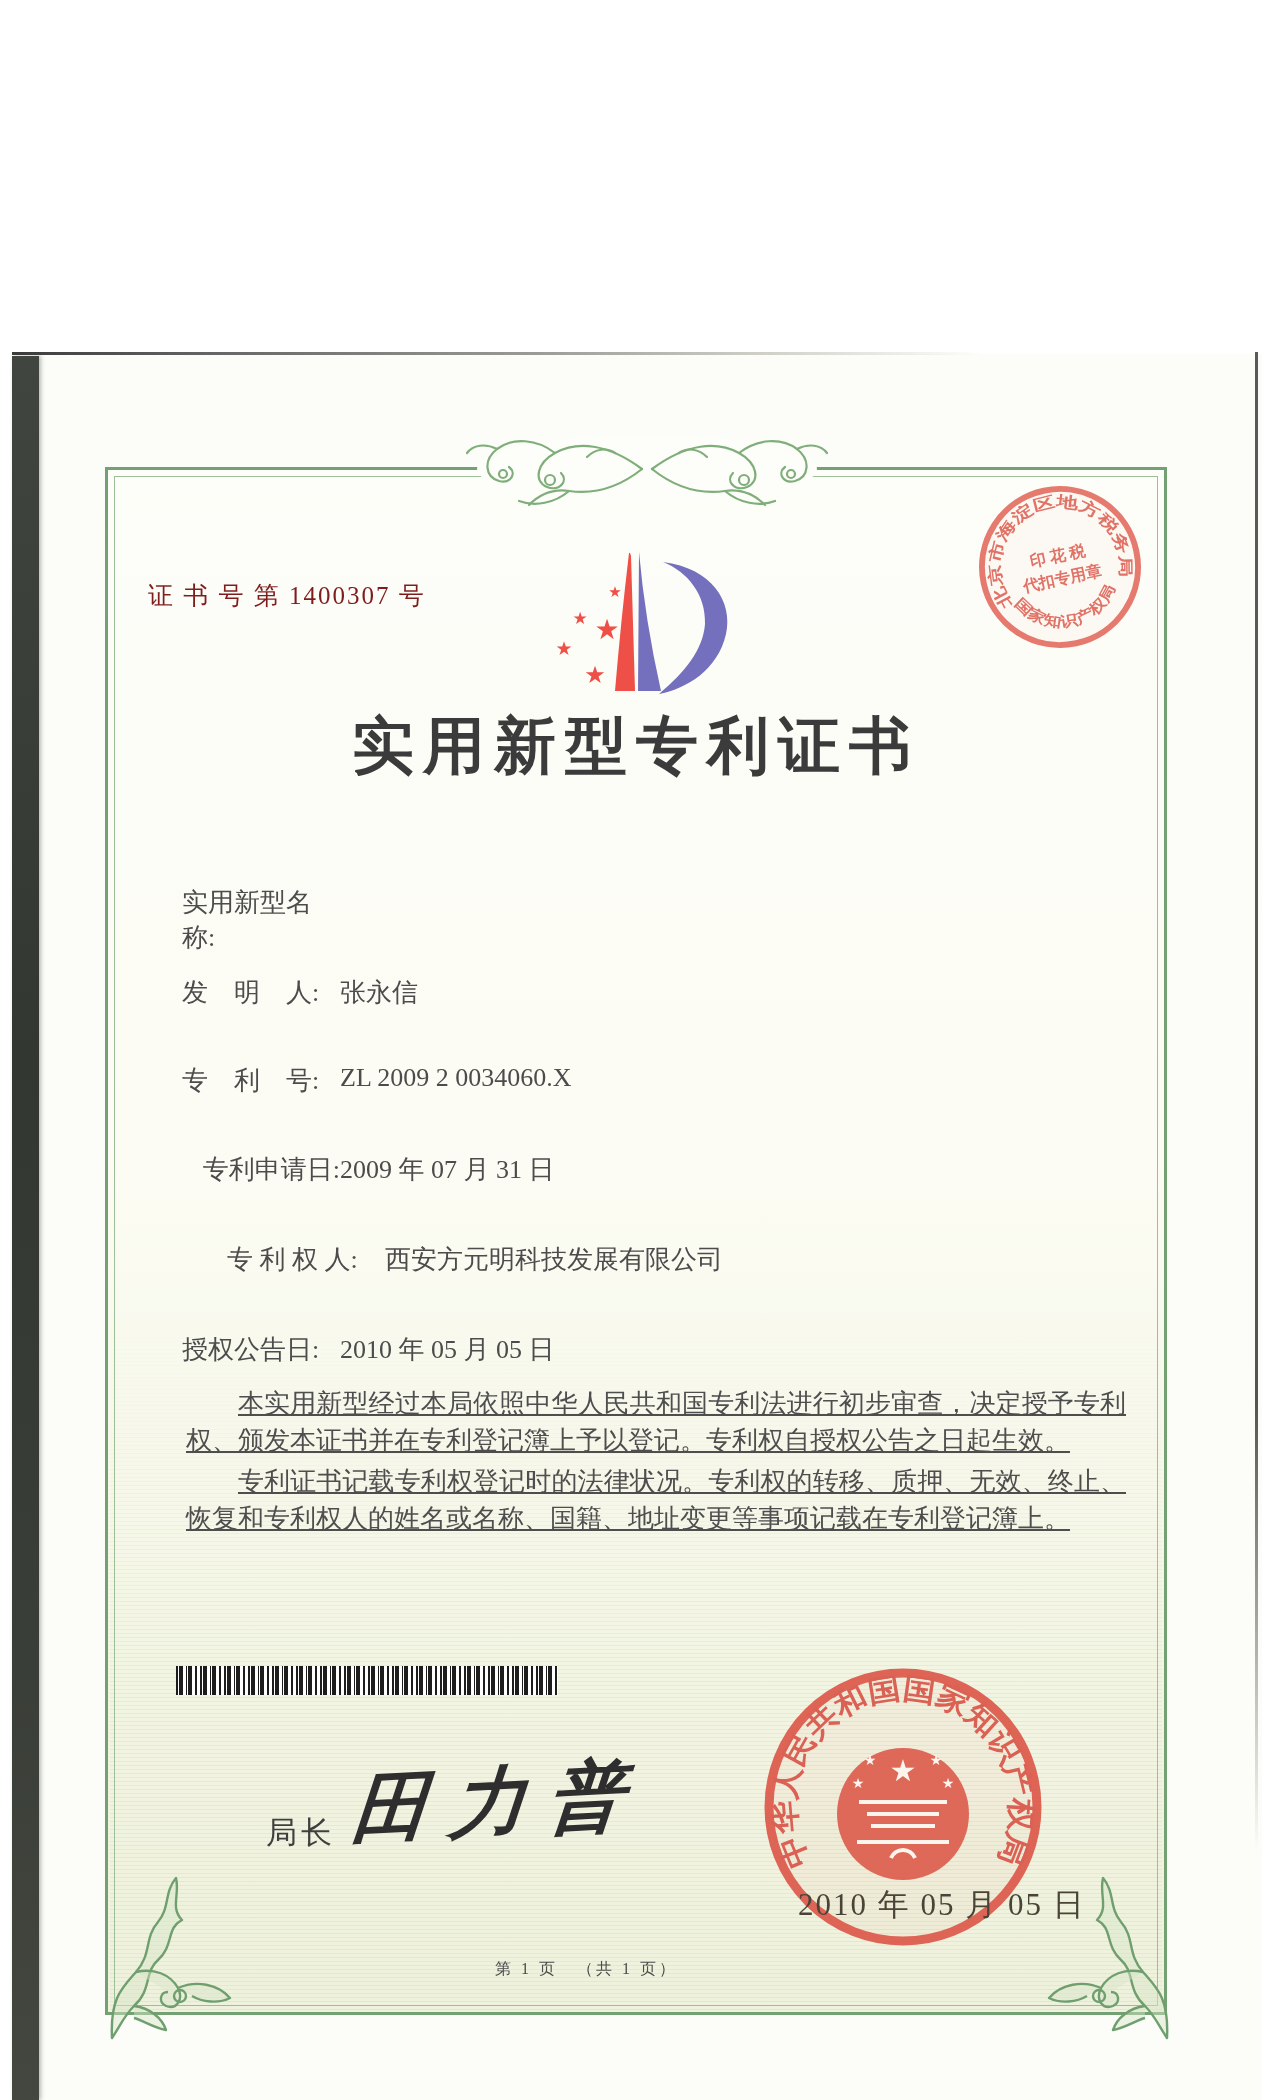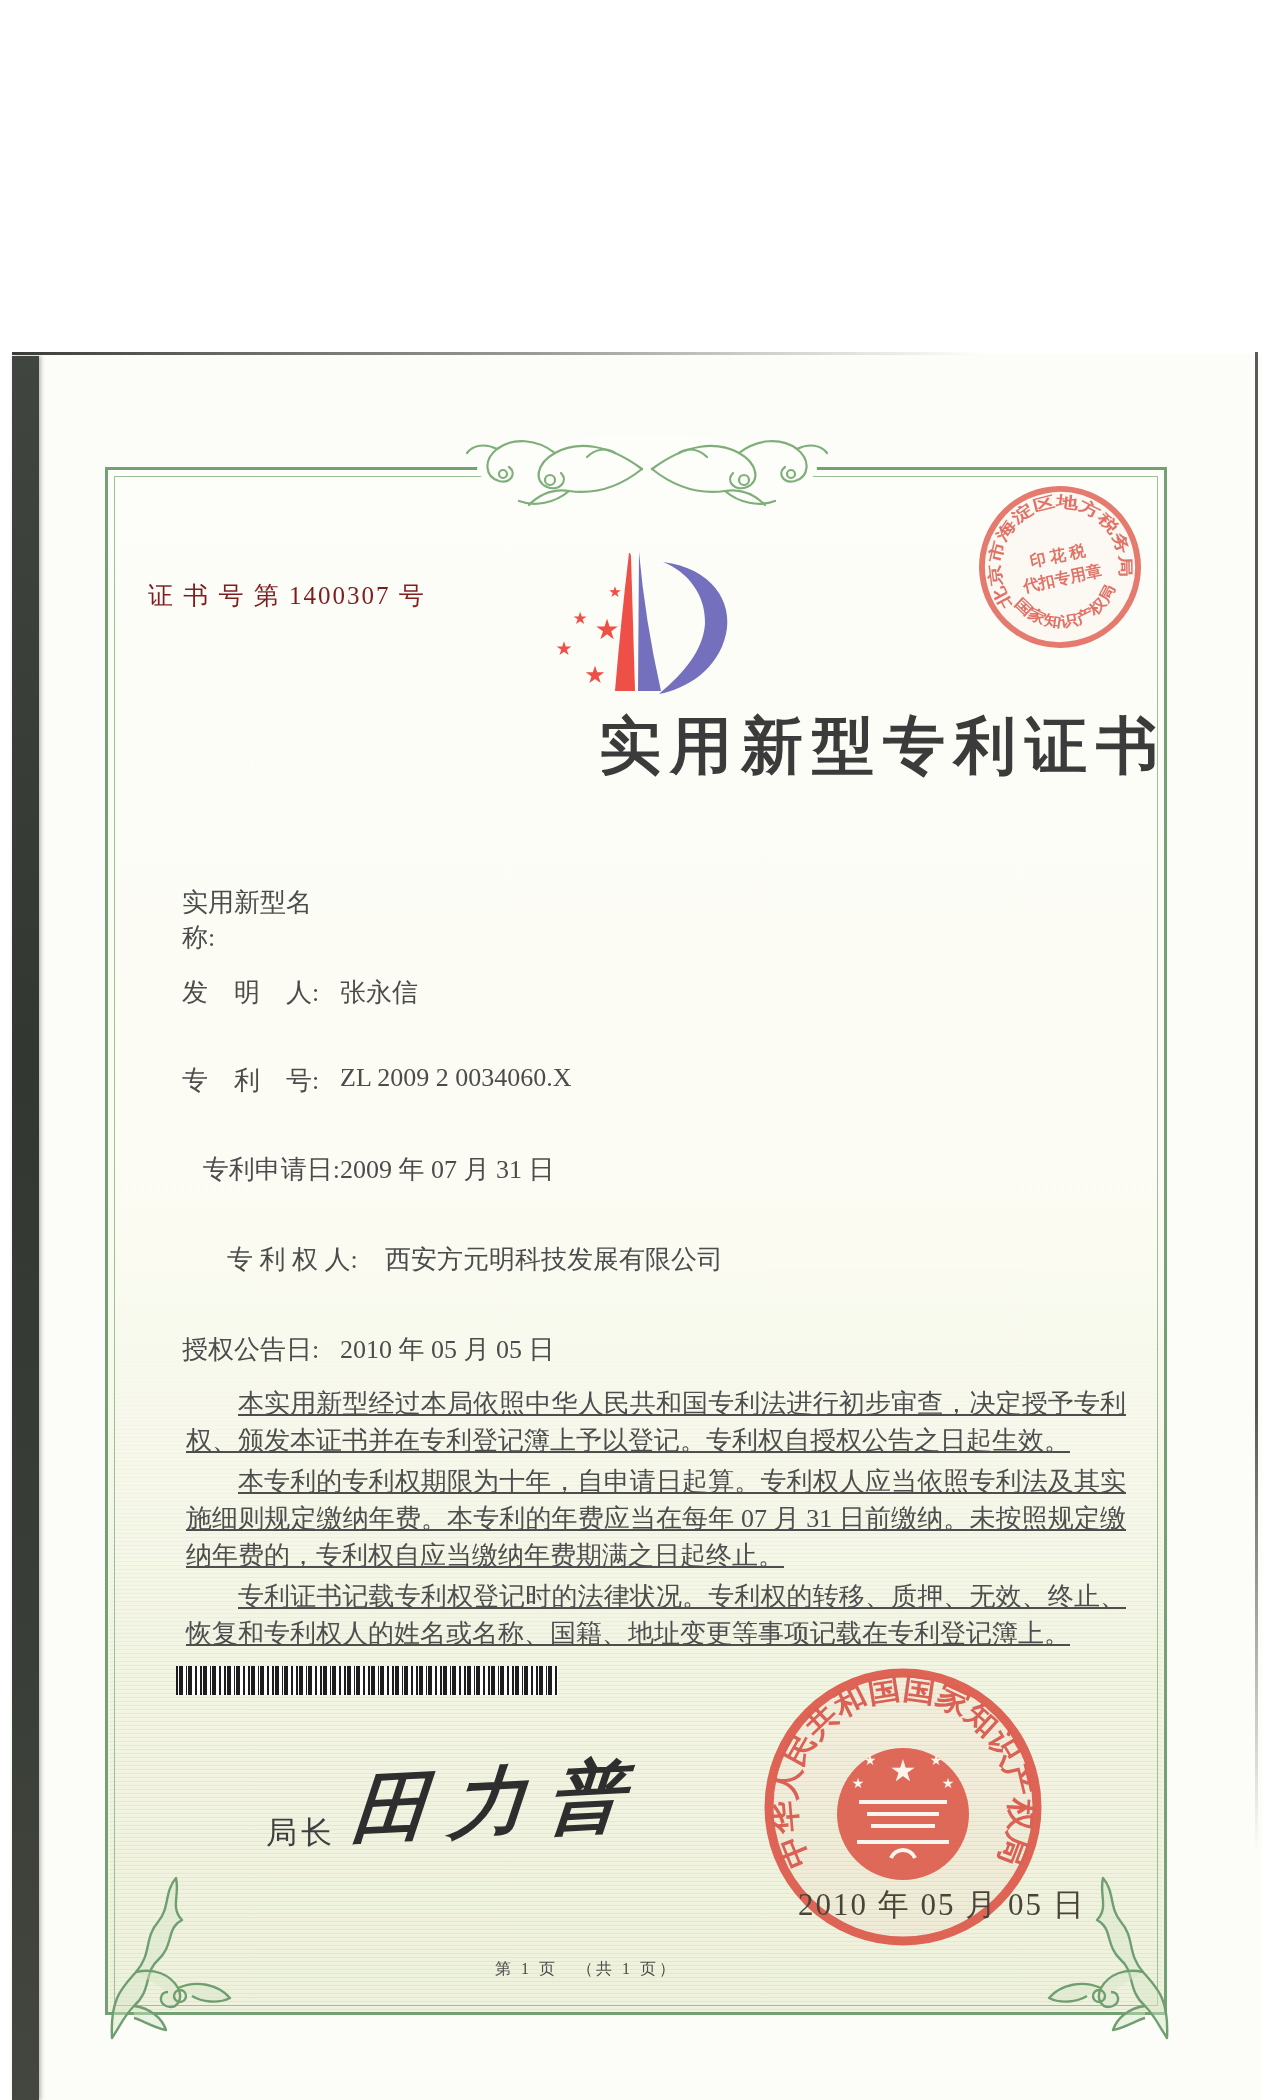--- a/index.html
+++ b/index.html
@@ -46,21 +46,21 @@
     background:repeating-linear-gradient(0deg,rgba(150,184,112,0.14) 0 1px,rgba(0,0,0,0) 1px 4px);
     -webkit-mask-image:linear-gradient(180deg,transparent 0%,#000 55%);
     mask-image:linear-gradient(180deg,transparent 0%,#000 55%);
   }
 
   
   .cert-no{
     left:148px;top:540px;font-size:25px;letter-spacing:2px;color:#7f1d1d;margin-top:39px;
   }
   .title{
-    left:105px;top:704px;width:1062px;text-align:right;
+    left:105px;top:704px;width:1062px;text-align:center;
     font-size:62px;font-weight:bold;letter-spacing:9px;color:#3b3b3b;
   }
   .row{left:182px;display:flex;font-size:26px;color:#4c4c4c;}
   .row .lbl{width:158px;flex:none;}
   .row .val{white-space:nowrap;}
   .body-text{
     left:182px;top:1381px;width:948px;
     font-size:26px;line-height:37px;text-align:justify;color:#4e4e4e;
   }
   .body-text p{margin:4px;text-indent:52px;text-decoration:underline;}
@@ -181,21 +181,20 @@
   <span class="lbl">专 利 权 人:</span>
   <span class="val">西安方元明科技发展有限公司</span>
 </div>
 <div class="abs row" style="top:1332px;">
   <span class="lbl">授权公告日:</span>
   <span class="val">2010 年 05 月 05 日</span>
 </div>
 
 <div class="abs body-text">
   <p>本实用新型经过本局依照中华人民共和国专利法进行初步审查，决定授予专利权、颁发本证书并在专利登记簿上予以登记。专利权自授权公告之日起生效。</p>
-  <p>本专利的专利权期限为十年，自申请日起算。专利权人应当依照专利法及其实施细则规定缴纳年费。本专利的年费应当在每年 07 月 31 日前缴纳。未按照规定缴纳年费的，专利权自应当缴纳年费期满之日起终止。</p>
   <p>专利证书记载专利权登记时的法律状况。专利权的转移、质押、无效、终止、恢复和专利权人的姓名或名称、国籍、地址变更等事项记载在专利登记簿上。</p>
 </div>
 
 <div class="abs barcode"></div>
 
 <div class="abs commissioner-label">局长</div>
 <div class="abs signature">田力普</div>
 
 <svg class="abs main-seal" viewBox="0 0 290 290">
   <circle cx="145" cy="145" r="134" fill="rgba(238,120,105,0.06)" stroke="#dd5a4c" stroke-width="9"></circle>

